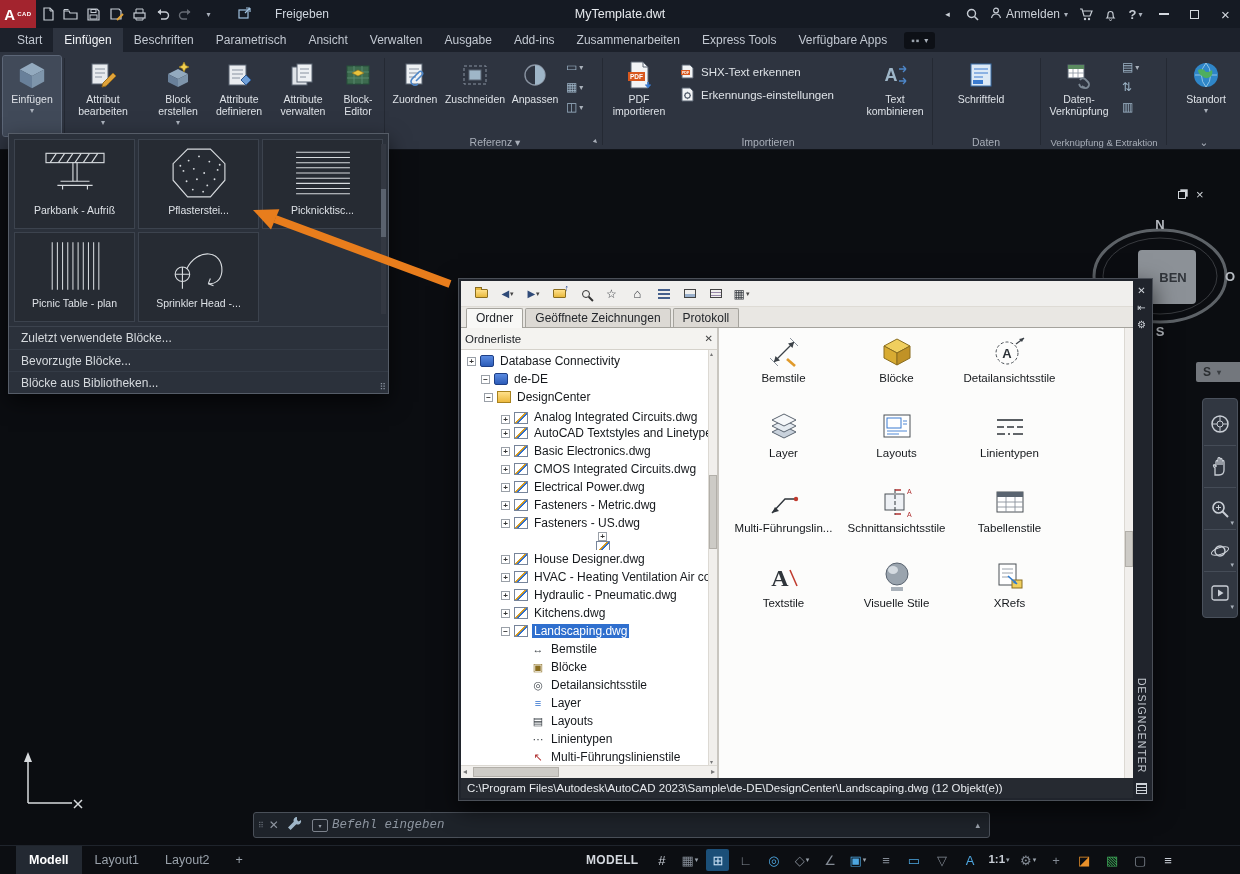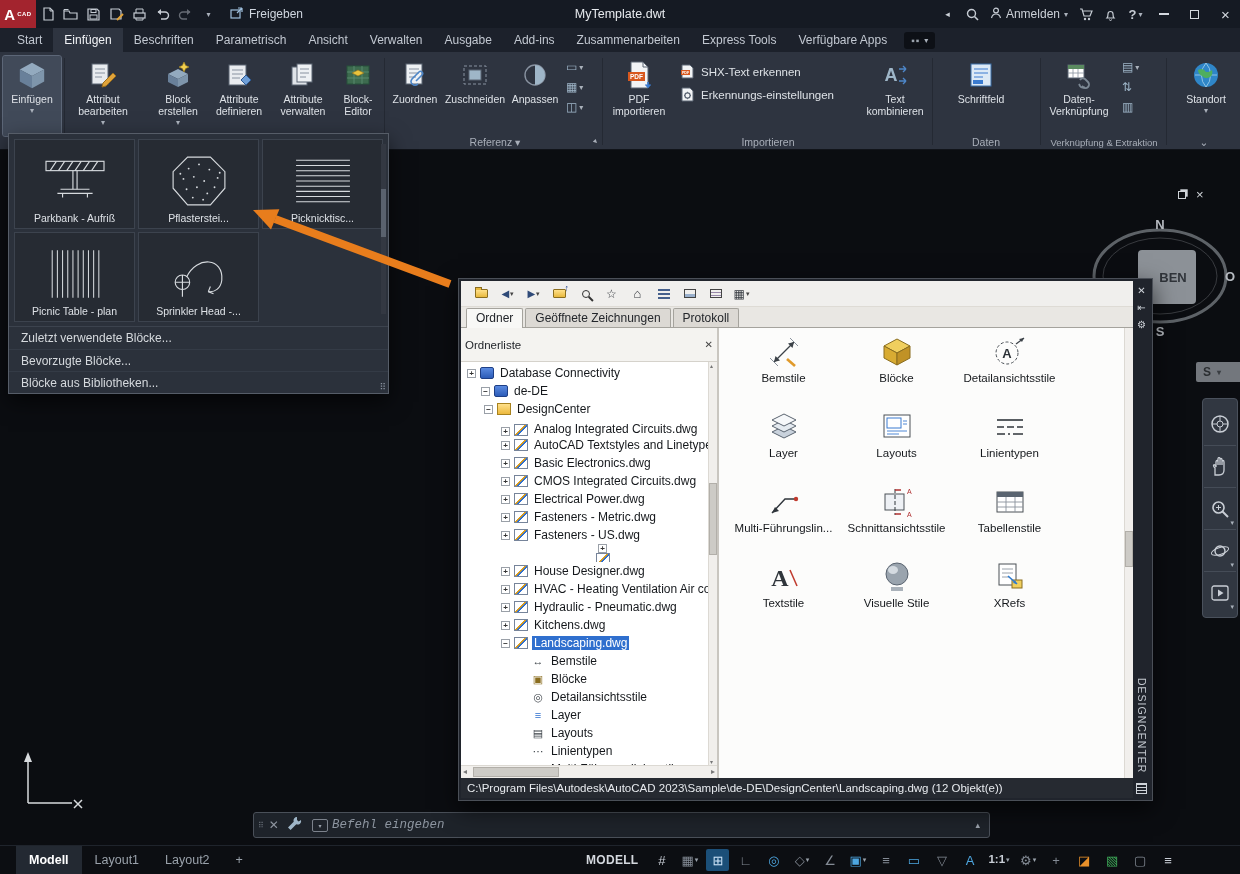--- a/index.html
+++ b/index.html
@@ -8,21 +8,21 @@
   button{font-family:inherit;background:none;border:none;color:inherit;cursor:default}
   .stage{position:relative;width:1240px;height:874px;overflow:hidden;background:#0b0d11;color:#ccd1d8}
 
   
   .titlebar{position:absolute;left:0;top:0;right:0;height:28px;background:#151a23;display:flex;align-items:center;font-size:12px;z-index:30}
   .logo{width:36px;height:28px;background:#a3242e;color:#fff;display:flex;align-items:center;justify-content:center;gap:2px;font-weight:bold}
   .logo .big{font-size:15px}.logo .small{font-size:6px;letter-spacing:.5px}
   .tbi{width:23px;height:22px;display:flex;align-items:center;justify-content:center}
   .tbi svg{display:block}
   .caret{font-size:8px;color:#aab1bb}
-  .share{display:flex;align-items:center;gap:5px;margin-left:10px;color:#cfd6df}
+  .share{display:flex;align-items:center;gap:23px;margin-left:18px;color:#cfd6df}
   .tb-title{position:absolute;left:50%;transform:translateX(-50%);color:#e7eaee;font-size:12.5px}
   .tb-right{margin-left:auto;display:flex;align-items:center;gap:2px}
   .signin{display:flex;align-items:center;gap:4px;padding:0 4px}
   .winbtn{width:29px;height:28px;display:flex;align-items:center;justify-content:center;color:#d4d9df}
   .minbar{width:10px;height:2px;background:#d4d9df}
   .maxbox{width:9px;height:9px;border:1.5px solid #d4d9df}
 
   
   .tabrow{position:absolute;left:0;top:28px;right:0;height:24px;background:#1c212b;display:flex;align-items:stretch;padding-left:6px;font-size:12px;color:#c2c8d1;z-index:29}
   .rtab{padding:0 11px;display:flex;align-items:center;white-space:nowrap}
@@ -39,21 +39,21 @@
   .bigbtn .caret{margin-top:1px}
   .plabel{position:absolute;bottom:1px;font-size:10.5px;color:#a8aeb8;text-align:center;white-space:nowrap}
   .launcher{position:absolute;bottom:3px;font-size:8px;color:#a8aeb8;transform:rotate(45deg)}
   .shxrow{position:absolute;height:20px;display:flex;align-items:center;gap:6px;font-size:11.5px;color:#dde1e6;white-space:nowrap}
   .smallstack{position:absolute;top:8px;display:flex;flex-direction:column;gap:6px}
   .smallstack .ss{display:flex;align-items:center;gap:2px;color:#9fb6c8;font-size:12px}
 
   
   .gallery{position:absolute;left:8px;top:133px;width:381px;background:#2b313b;border:1px solid #565d68;box-shadow:0 8px 20px rgba(0,0,0,.6);z-index:20}
   .tiles{display:grid;grid-template-columns:repeat(3,121px);gap:3px;padding:5px 5px 4px 5px}
-  .tile{height:90px;background:#262b33;border:1px solid #3c434e;display:flex;flex-direction:column;align-items:center;justify-content:flex-start;padding-top:12px}
+  .tile{height:90px;background:#262b33;border:1px solid #3c434e;display:flex;flex-direction:column;align-items:center;justify-content:flex-start;padding-top:4px}
   .tile svg{display:block}
   .tlabel{font-size:10.5px;color:#dde1e6;margin-top:2px;white-space:nowrap;overflow:hidden;max-width:112px}
   .gmenu{border-top:1px solid #3c434e}
   .gmi{height:22px;display:flex;align-items:center;padding-left:12px;font-size:12px;color:#d6dade;border-top:1px solid #343b46}
   .gmi:first-child{border-top:none}
   .grip{position:absolute;right:2px;bottom:1px;font-size:9px;color:#8a93a0}
   .gscroll{position:absolute;right:2px;top:10px;width:5px;height:170px;background:#333842}
   .gthumb{position:absolute;left:0;top:45px;width:5px;height:48px;background:#5a626e}
 
   
@@ -88,21 +88,21 @@
   .home .dtbg::before{content:"⌂";font-size:13px}
   .tree-toggle .dtbg{width:12px;height:10px;background:repeating-linear-gradient(#46608c 0 2px,transparent 2px 4px)}
   .preview .dtbg{width:12px;height:9px;border:1px solid #444;background:linear-gradient(transparent 50%,#9ab0cc 50%)}
   .description .dtbg{width:12px;height:9px;border:1px solid #444;background:repeating-linear-gradient(transparent 0 2px,#98a 2px 3px)}
   .views .dtbg::before{content:"▦";font-size:12px}
   .dc-tabs{height:21px;background:#e9e7e3;display:flex;align-items:flex-end;padding-left:5px;border-bottom:1px solid #a5a39d;font-size:12px}
   .dctab{padding:2px 9px 2px 9px;margin-right:2px;background:#dcd9d4;border:1px solid #a5a39d;border-bottom:none;border-radius:2px 2px 0 0;color:#23262b}
   .dctab.active{background:#f8f8f6;position:relative;top:1px;padding-bottom:3px}
   .dc-body{flex:1;display:flex;min-height:0}
   .dc-left{width:258px;display:flex;flex-direction:column;border-right:2px solid #c9c6c0;background:#fff}
-  .tree-header{height:34px;background:#f4f3f0;border-bottom:1px solid #d5d2cb;display:flex;align-items:center;font-size:11.5px;color:#23262b;padding:0 4px}
+  .tree-header{height:22px;background:#f4f3f0;border-bottom:1px solid #d5d2cb;display:flex;align-items:center;font-size:11.5px;color:#23262b;padding:0 4px}
   .tree-header .x{margin-left:auto;font-size:10px;color:#444}
   .tree-wrap{flex:1;display:flex;min-height:0}
   .tree{flex:1;overflow:hidden;padding-top:2px}
   .trow{display:flex;align-items:center;height:18px;white-space:nowrap;overflow:hidden;font-size:12px;color:#15181c}
   .exp{width:9px;height:9px;flex:none;margin-right:4px;border:1px solid #9aa0a8;background:#fff;font:bold 8px/7px "Liberation Sans",sans-serif;text-align:center;color:#333}
   .exp.plus::before{content:"+"}
   .exp.minus::before{content:"−"}
   .exp.none{visibility:hidden}
   .ti{width:14px;height:12px;flex:none;margin-right:4px;font-size:11px;line-height:12px;text-align:center}
   .ti.db{background:linear-gradient(#5a8ae0,#2c5cb8);border:1px solid #1e3f86;border-radius:2px}

